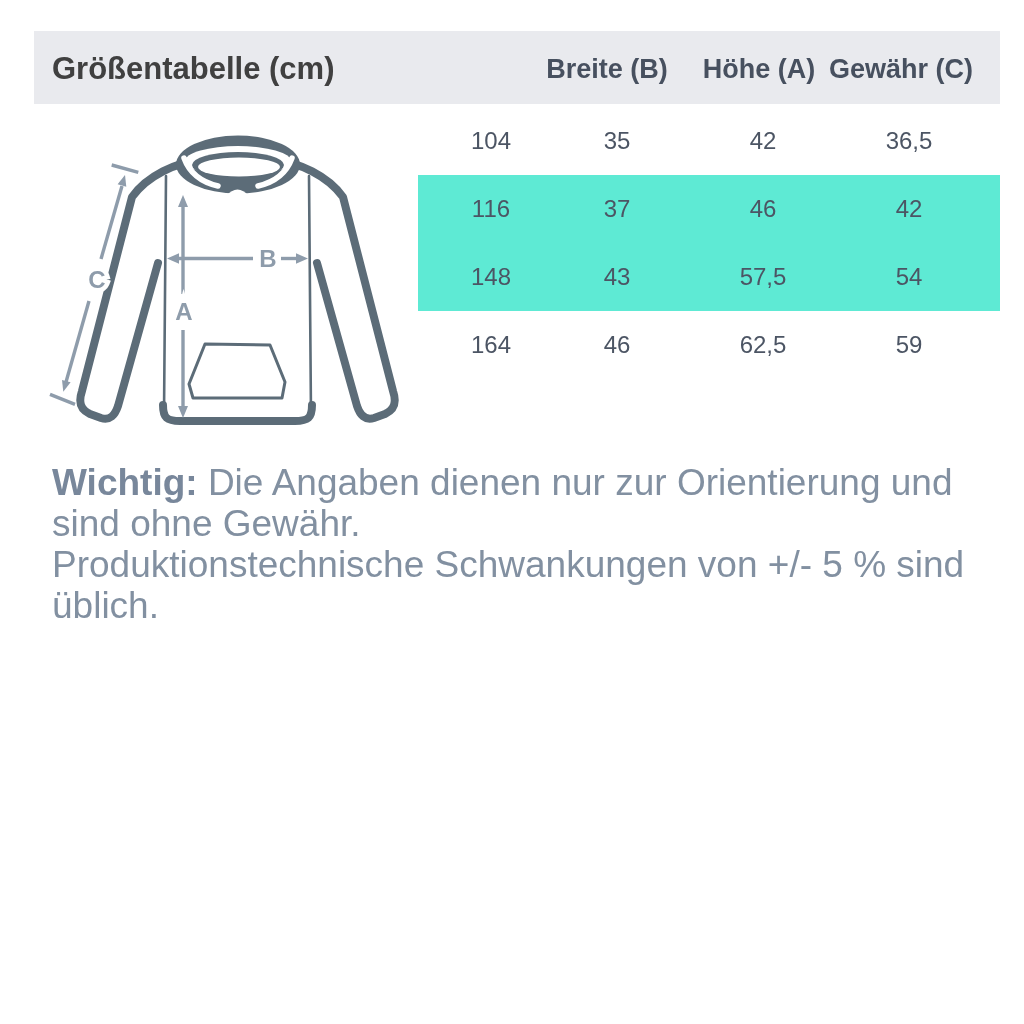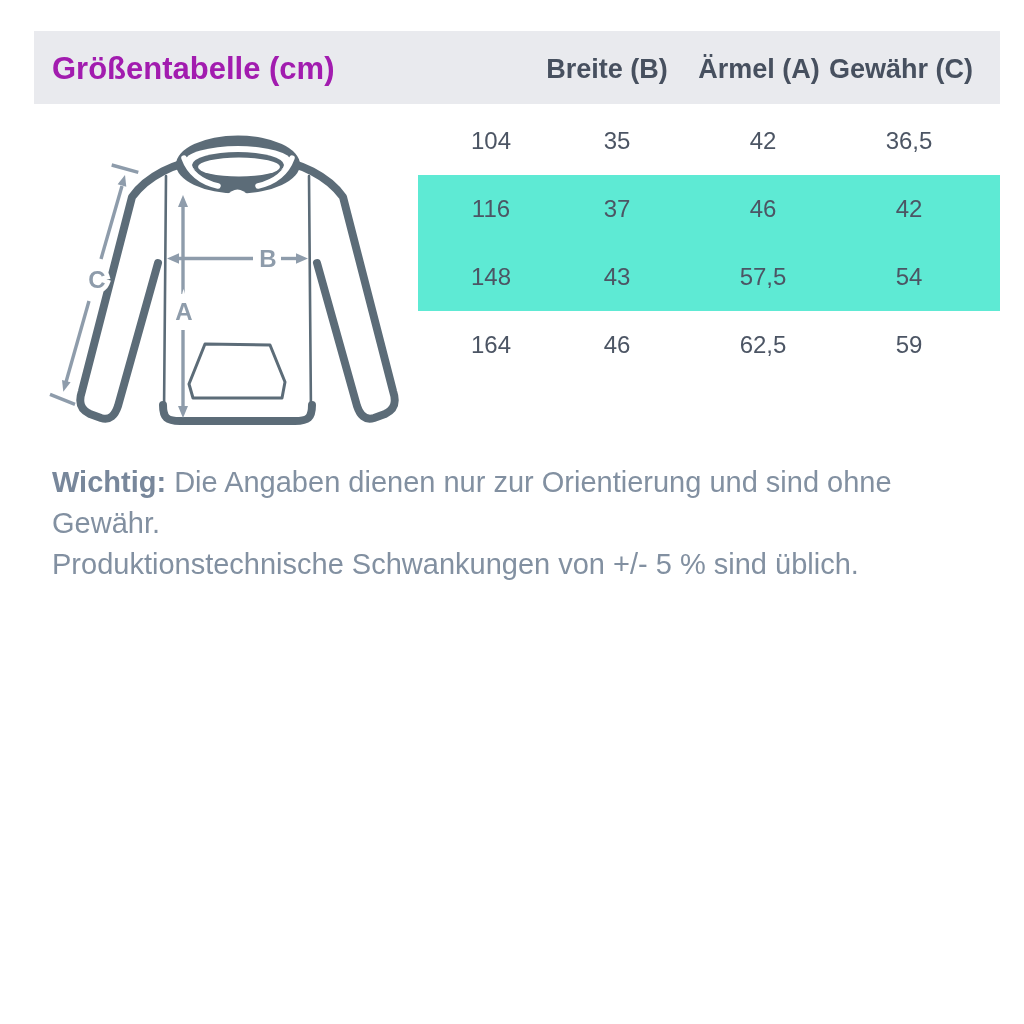--- a/index.html
+++ b/index.html
@@ -7,21 +7,21 @@
     position:relative;width:1024px;height:1024px;background:#ffffff;
     font-family:"Liberation Sans", sans-serif;overflow:hidden;
   }
   
   .hband{
     position:absolute;left:34px;top:31px;width:966px;height:73px;
     background:#e9eaee;
   }
   .hband .title{
     position:absolute;left:18px;top:0;height:73px;line-height:76px;
-    font-size:31px;font-weight:bold;color:#a21caf;white-space:nowrap;
+    font-size:31px;font-weight:bold;color:#404040;white-space:nowrap;
   }
   .hband .chead{
     position:absolute;top:0;height:73px;line-height:76px;
     font-size:27px;font-weight:bold;color:#47505f;white-space:nowrap;
     transform:translateX(-50%);
   }
   .hband .h1{left:573px;}
   .hband .h2{left:725px;}
   .hband .h3{left:867px;}
   
@@ -31,33 +31,33 @@
   .trow .c{
     position:absolute;top:0;height:68px;line-height:68px;
     transform:translateX(-50%);font-size:24px;color:#4c5564;white-space:nowrap;
   }
   .c1{left:73px;}.c2{left:199px;}.c3{left:345px;}.c4{left:491px;}
   
   .diagram{position:absolute;left:40px;top:118px;}
   
   .note{
     position:absolute;left:52px;top:462px;width:940px;
-    font-size:29px;line-height:41px;color:#8290a1;
+    font-size:37px;line-height:41px;color:#8290a1;
   }
   .note .b{font-weight:bold;color:#78879b;}
 </style>
 </head>
 <body>
 
 <div id="canvas">
 
   <div class="hband">
     <div class="title">Größentabelle (cm)</div>
     <div class="chead h1">Breite (B)</div>
-    <div class="chead h2">Ärmel (A)</div>
+    <div class="chead h2">Höhe (A)</div>
     <div class="chead h3">Gewähr (C)</div>
   </div>
 
   <svg class="diagram" width="380" height="330" viewBox="0 0 380 330">
 
     <g stroke="#5c6c78" fill="none" stroke-linecap="round">
       <path d="M126 58 L124 297" stroke-width="2.6"></path>
       <path d="M269 58 L271 297" stroke-width="2.6"></path>
 
       <path d="M123 287 C123 300 127 303 140 303 L255 303 C268 303 272 300 272 287" stroke-width="8"></path>

